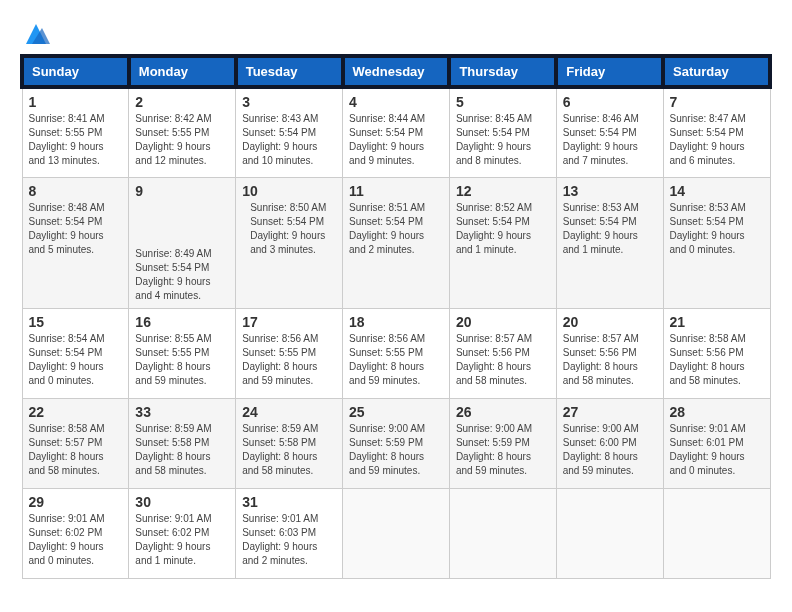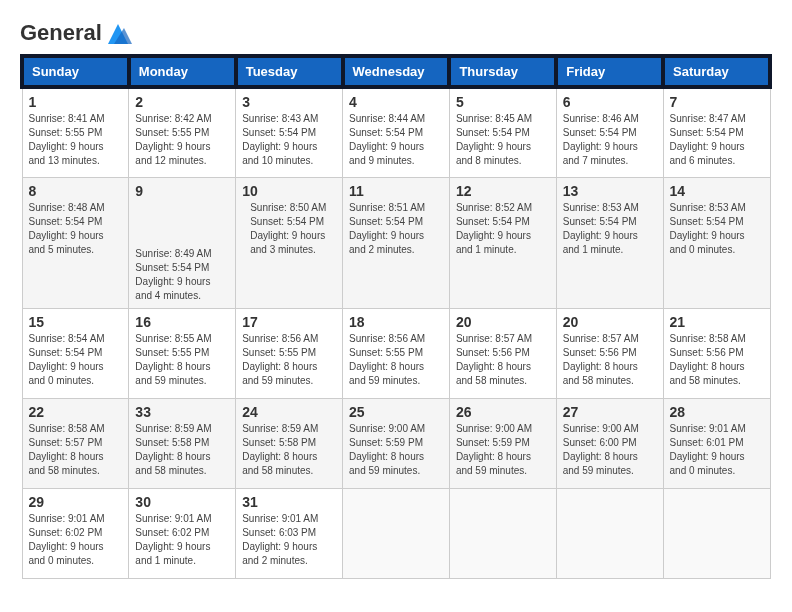--- a/index.html
+++ b/index.html
@@ -74,21 +74,21 @@
     }
   </style>
 </head>
 <body>
 
 <div class="header">
   <div class="logo">
     <div>
       <div style="display:flex; align-items:center;">
         <div style="font-size:22px; font-weight:bold; color:#333; line-height:1.15;">
-          <span style="color:#333;">General</span><svg width="28" height="28" viewBox="0 0 28 28" style="display:inline-block; vertical-align:middle; margin-left:2px;">
+          <svg width="28" height="28" viewBox="0 0 28 28" style="display:inline-block; vertical-align:middle; margin-left:2px;">
               <polygon points="4,24 14,4 24,24" fill="#2196F3"></polygon>
               <polygon points="10,24 20,8 28,24" fill="#1565C0" opacity="0.7"></polygon>
             </svg>
         </div>
       </div>
       <div style="font-size:22px; font-weight:bold; color:#2196F3; line-height:1.15; margin-top:-4px;"></div>
     </div>
   </div>
   <div class="title-block">
     <div class="month-title"></div>

